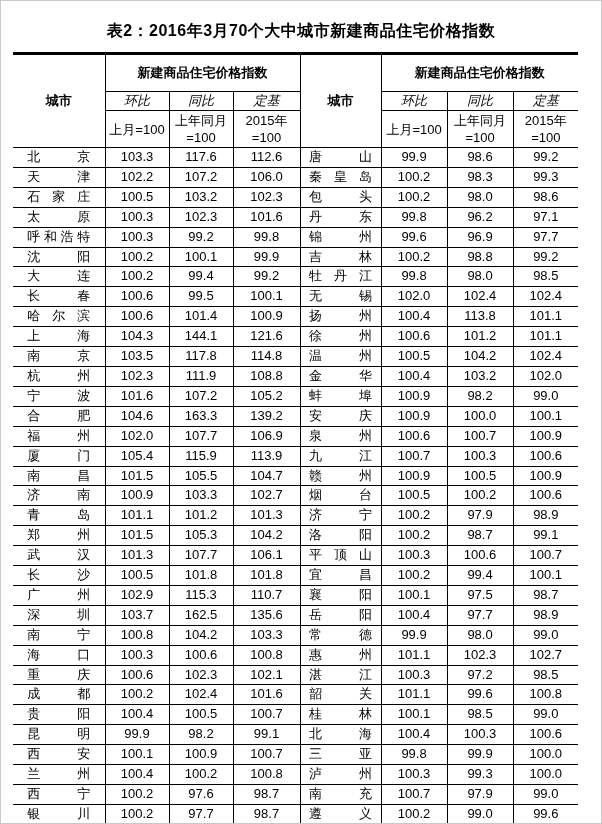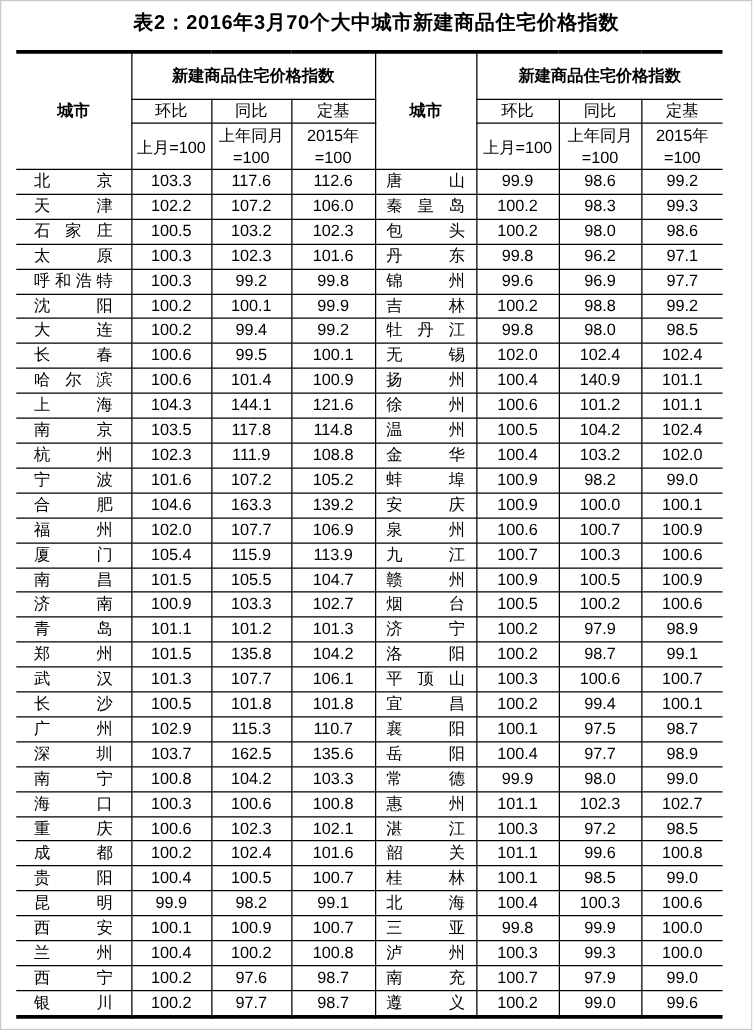--- a/index.html
+++ b/index.html
@@ -7,21 +7,21 @@
     padding: 0;
     background: #ffffff;
   }
   .page {
     position: relative;
     width: 602px;
     height: 824px;
     box-sizing: border-box;
     background: #ffffff;
     border: 1px solid #c9c9c9;
-    padding-top: 6px;
+    padding-top: 18px;
     font-family: "Liberation Sans", "DejaVu Sans", sans-serif;
     color: #000000;
     overflow: hidden;
   }
   .title {
     text-align: center;
     font-size: 16px;
     font-weight: bold;
     line-height: 24px;
     letter-spacing: 0.5px;
@@ -41,21 +41,21 @@
     padding: 0;
     border: 1px solid #000;
     font-weight: normal;
     text-align: center;
     vertical-align: middle;
     overflow: hidden;
   }
   table.price-table tr > *:first-child { border-left: none; }
   table.price-table tr > *:last-child  { border-right: none; }
   thead tr.group-row th { height: 36px; font-weight: bold; }
-  thead tr.kind-row  th { height: 18px; }
+  thead tr.kind-row  th { height: 18px; font-style: italic; }
   thead tr.base-row  th { height: 36px; line-height: 17px; }
   tbody td {
     border-top: none;
     border-bottom: none;
     height: 18.9px;
     line-height: 18.9px;
   }
   td.num {
     text-align: right;
     padding-right: 8px;
@@ -191,21 +191,21 @@
     <td class="num r-yoy">102.4</td>
     <td class="num r-fix">102.4</td>
   </tr>
         <tr>
     <td class="city-cell"><span class="city l-city">哈尔滨</span></td>
     <td class="num l-mom">100.6</td>
     <td class="num l-yoy">101.4</td>
     <td class="num l-fix">100.9</td>
     <td class="city-cell"><span class="city r-city">扬州</span></td>
     <td class="num r-mom">100.4</td>
-    <td class="num r-yoy">140.9</td>
+    <td class="num r-yoy">113.8</td>
     <td class="num r-fix">101.1</td>
   </tr>
         <tr>
     <td class="city-cell"><span class="city l-city">上海</span></td>
     <td class="num l-mom">104.3</td>
     <td class="num l-yoy">144.1</td>
     <td class="num l-fix">121.6</td>
     <td class="city-cell"><span class="city r-city">徐州</span></td>
     <td class="num r-mom">100.6</td>
     <td class="num r-yoy">101.2</td>
@@ -297,21 +297,21 @@
     <td class="num l-yoy">101.2</td>
     <td class="num l-fix">101.3</td>
     <td class="city-cell"><span class="city r-city">济宁</span></td>
     <td class="num r-mom">100.2</td>
     <td class="num r-yoy">97.9</td>
     <td class="num r-fix">98.9</td>
   </tr>
         <tr>
     <td class="city-cell"><span class="city l-city">郑州</span></td>
     <td class="num l-mom">101.5</td>
-    <td class="num l-yoy">135.8</td>
+    <td class="num l-yoy">105.3</td>
     <td class="num l-fix">104.2</td>
     <td class="city-cell"><span class="city r-city">洛阳</span></td>
     <td class="num r-mom">100.2</td>
     <td class="num r-yoy">98.7</td>
     <td class="num r-fix">99.1</td>
   </tr>
         <tr>
     <td class="city-cell"><span class="city l-city">武汉</span></td>
     <td class="num l-mom">101.3</td>
     <td class="num l-yoy">107.7</td>

